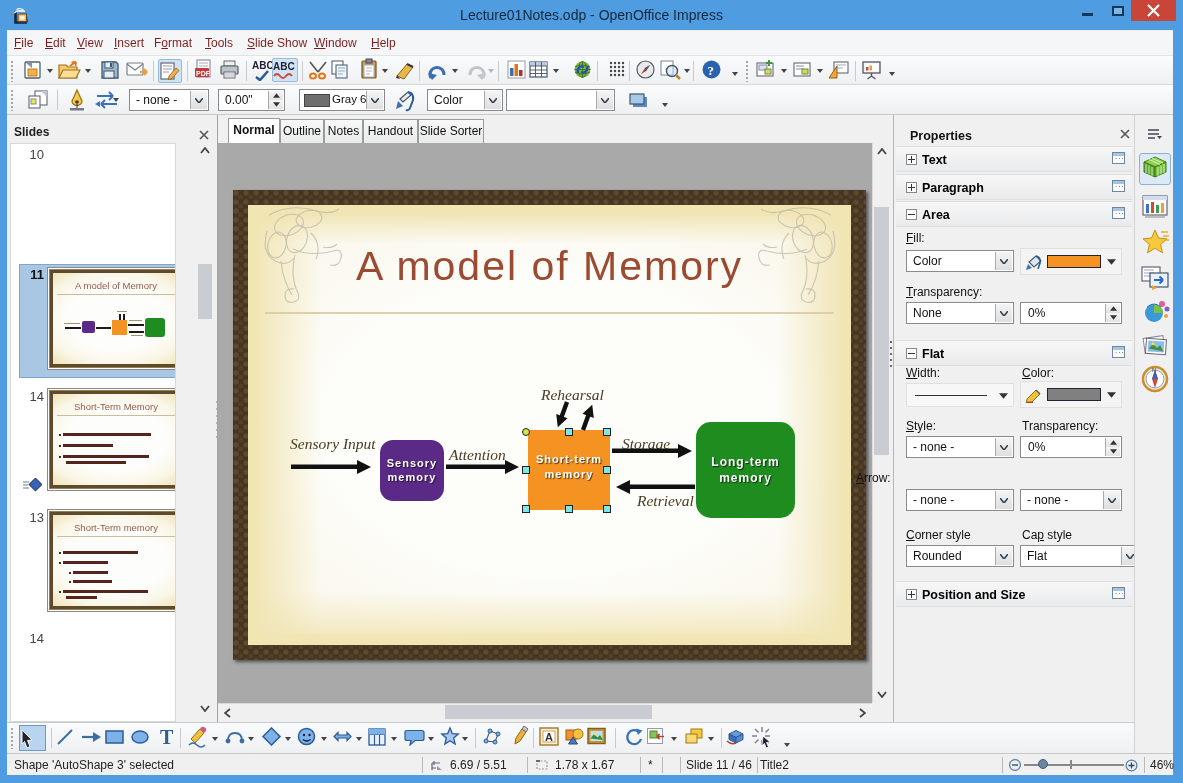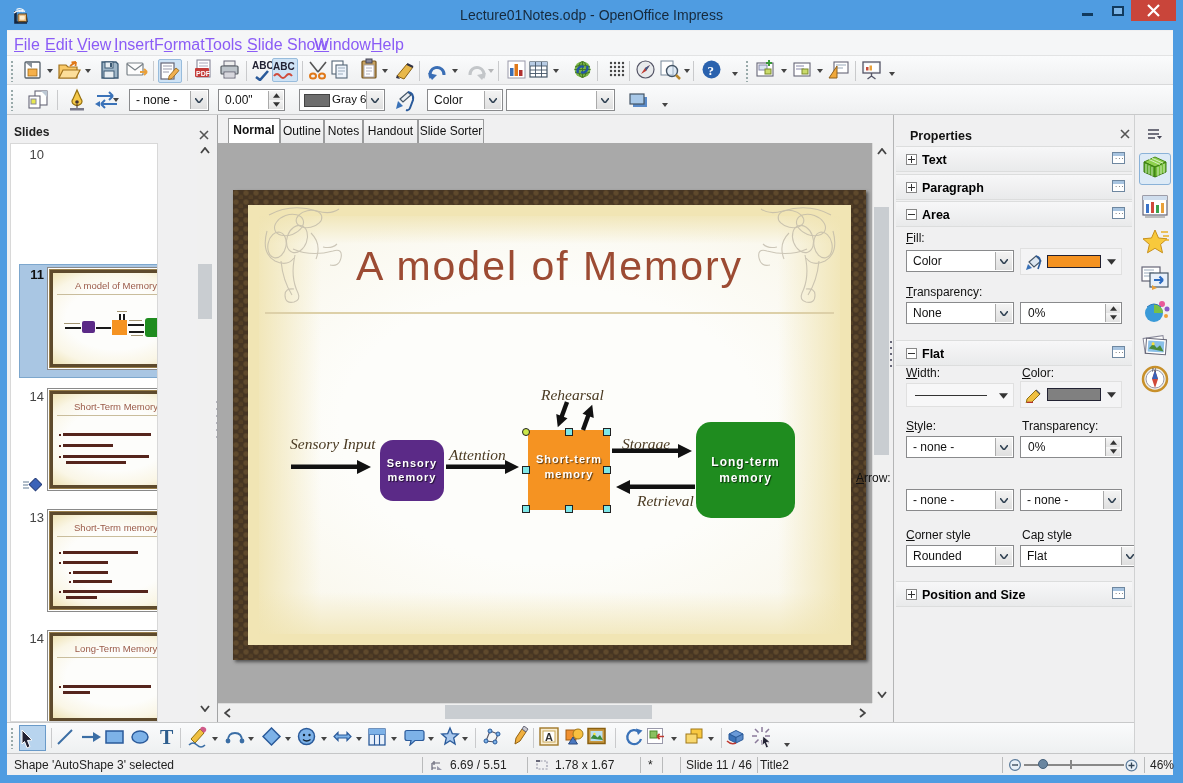--- a/index.html
+++ b/index.html
@@ -10,40 +10,40 @@
   #titlebar { left:0; top:0; width:1183px; height:30px; background:#4f9ce1; }
   #title-text { left:0; top:7px; width:1183px; text-align:center; font-size:14px; color:#16293c; }
   #appicon { left:13px; top:7px; width:17px; height:16px; }
   #btn-min { left:1082px; top:13px; width:11px; height:3px; background:#113a5e; }
   #btn-max { left:1112px; top:6px; width:12px; height:10px; border:2px solid #113a5e; background:#7eb6e8; }
   #btn-close { left:1131px; top:0; width:45px; height:21px; background:#c9453a; }
   #btn-close svg { position:absolute; left:16px; top:4px; }
   
   #client { left:7px; top:30px; width:1166px; height:745px; background:#f0f0f1; }
   
-  #menubar { left:7px; top:31px; width:1166px; height:25px; background:#f5f6f7; border-bottom:1px solid #e2e3e4; font-size:16px; color:#8b5cf6; }
+  #menubar { left:7px; top:31px; width:1166px; height:25px; background:#f5f6f7; border-bottom:1px solid #e2e3e4; font-size:12px; color:#7f1d1d; }
   #menubar span { position:absolute; top:5px; }
   u { text-decoration:underline; }
   
   #toolbar1 { left:7px; top:56px; width:1166px; height:29px; background:linear-gradient(#fafbfc,#eff0f1); border-bottom:1px solid #d8d9da; }
   #toolbar2 { left:7px; top:85px; width:1166px; height:30px; background:linear-gradient(#fafbfc,#eff0f1); border-bottom:1px solid #c8c9ca; }
   .grip { width:5px; height:22px; background-image:radial-gradient(circle at 2px 2px, #9aa 1px, transparent 1.2px); background-size:4px 4px; }
   .tsep { width:1px; height:20px; background:#c9cacc; }
   .ibox { width:24px; height:24px; display:flex; align-items:center; justify-content:center; }
   .sel-ibox { background:#cfe3f5; border:1px solid #98bcdc; border-radius:2px; }
   .dda { width:0; height:0; border-left:3.5px solid transparent; border-right:3.5px solid transparent; border-top:4px solid #444; }
   .combo { background:#fff; border:1px solid #898a8c; height:22px; font-size:12px; color:#111; }
   .combo .cbtn { position:absolute; right:1px; top:1px; bottom:1px; width:17px; background:linear-gradient(#f4f4f4,#dfdfdf); border-left:1px solid #aaa; }
   .chev { position:absolute; left:4px; top:7px; width:8px; height:5px; }
   .spin { background:#fff; border:1px solid #898a8c; height:22px; font-size:12px; color:#111; }
   
   #slides-panel { left:7px; top:115px; width:211px; height:607px; background:#f0f0f1; }
   #slides-title { left:14px; top:125px; font-size:12px; font-weight:bold; color:#222; }
   #slides-x { left:199px; top:126px; }
-  #slides-body { left:10px; top:143px; width:148px; height:579px; background:#ffffff; border:1px solid #d8d8d8; overflow:hidden; }
+  #slides-body { left:10px; top:143px; width:166px; height:579px; background:#ffffff; border:1px solid #d8d8d8; overflow:hidden; }
   #slides-scroll { left:197px; top:143px; width:16px; height:579px; background:#f0f0f0; }
   #spanel-border { left:217px; top:115px; width:1px; height:607px; background:#a2a3a4; }
   .thumb-img { position:absolute; left:36px; width:138px; height:103px; background:#fff; border:1px solid #8a8a8a; }
   .tnum { position:absolute; left:0px; width:33px; text-align:right; font-size:13px; color:#444; }
   .mini-frame { position:absolute; inset:1px; background:#5e4a2c; padding:4px; box-shadow:inset 0 0 0 1px rgba(200,170,100,.55); }
   .mini-inner { width:100%; height:100%; background:radial-gradient(ellipse 76% 66% at 50% 50%, #fdfdfb 52%, #faf6e6 78%, #efe3b6 100%); position:relative; }
   .mini-title { position:absolute; left:0; right:0; top:7px; text-align:center; font-size:9.5px; color:#9a5a48; white-space:nowrap; }
   .mini-line { position:absolute; left:4px; right:4px; top:21px; height:1px; background:#c9bd9c; }
   .mbul { position:absolute; height:3px; background:#55241c; }
   
@@ -458,31 +458,20 @@
       <div class="mbul" style="left:6px;top:37px;width:2px;height:2px"></div>
       <div class="mbul" style="left:6px;top:47px;width:2px;height:2px"></div>
       <div class="mbul" style="left:16px;top:57px;width:2px;height:2px"></div>
       <div class="mbul" style="left:16px;top:66px;width:2px;height:2px"></div>
       <div class="mbul" style="left:6px;top:76px;width:2px;height:2px"></div>
     </div>
       </div>
   </div>
 
   <div class="tnum" style="top:487px">14</div>
-  <div class="thumb-img" style="top:486px;height:93px;border-bottom:none">
-    <div class="mini-frame">
-        <div class="mini-inner">
-      <div class="mini-title">Long-Term Memory</div>
-      <div class="mini-line"></div>
-      <div class="mbul" style="left:10px;top:49px;width:88px"></div>
-      <div class="mbul" style="left:10px;top:55px;width:27px"></div>
-      <div class="mbul" style="left:6px;top:50px;width:2px;height:2px"></div>
-    </div>
-      </div>
-  </div>
 </div>
 
 <div class="abs" style="left:22px;top:478px"><svg width="20" height="14">
       <path d="M1 4 h6 M1 7 h5 M1 10 h6" stroke="#98a8b8" stroke-width="1.4"></path>
       <rect x="9" y="2" width="9" height="9" fill="#3a62b8" stroke="#223a78" transform="rotate(45 13.5 6.5)"></rect>
     </svg></div>
 <div class="abs" id="slides-scroll">
   <svg style="position:absolute;left:3px;top:4px" width="10" height="7" viewBox="0 0 10 7">
       <path d="M1 6 L5 1 L9 6" fill="none" stroke="#444" stroke-width="1.8"></path>
     </svg>

